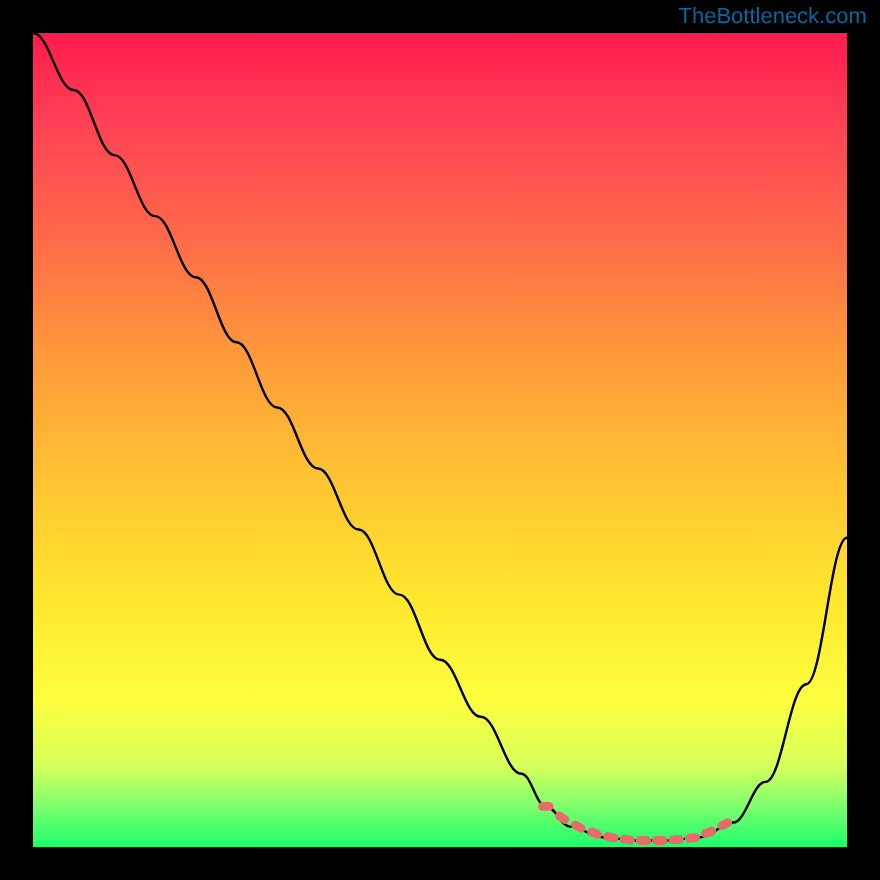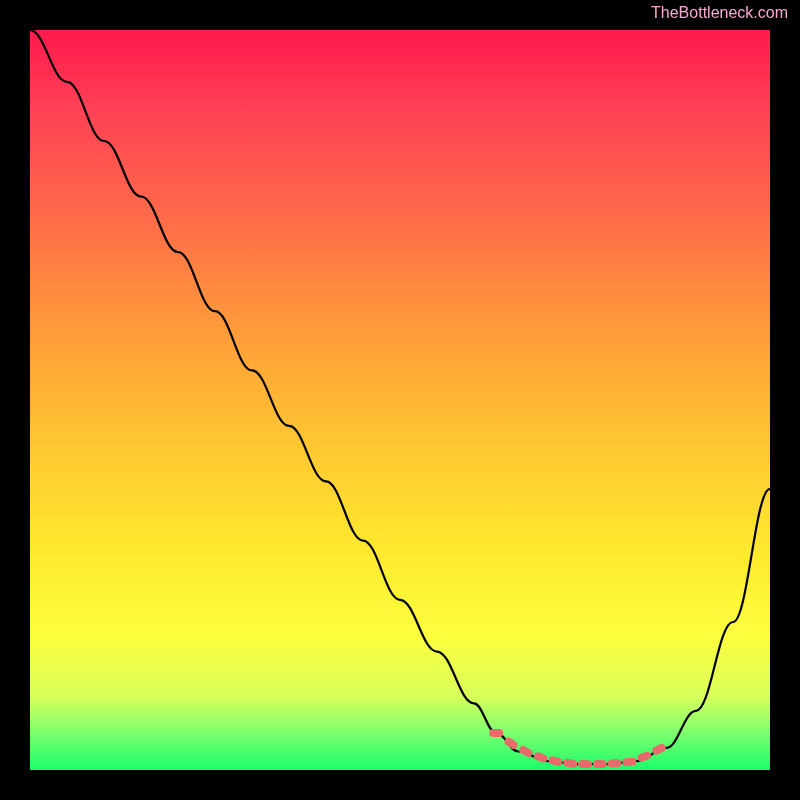--- a/index.html
+++ b/index.html
@@ -8,22 +8,22 @@
     width: 800px;
     height: 800px;
     background: #000;
     position: relative;
     font-family: Arial, sans-serif;
   }
   .watermark {
     position: absolute;
     top: 4px;
     right: 12px;
-    color: #f9a8d4;
-    font-size: 16px;
+    color: #0369a1;
+    font-size: 20px;
     font-weight: 500;
     z-index: 10;
   }
   .plot-area {
     position: absolute;
     left: 30px;
     top: 30px;
     width: 740px;
     height: 740px;
     background: linear-gradient(to bottom,

